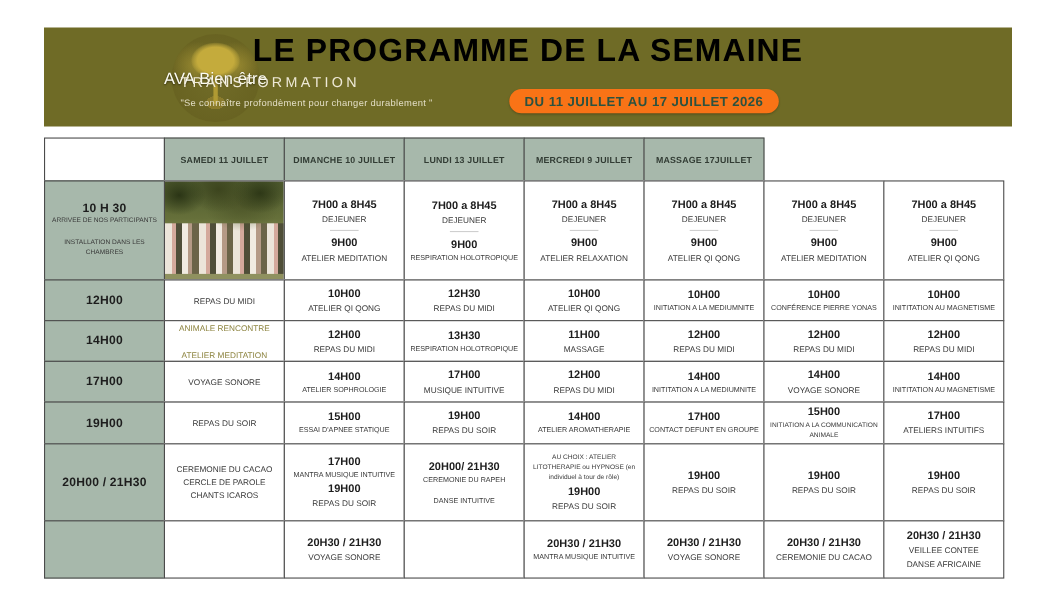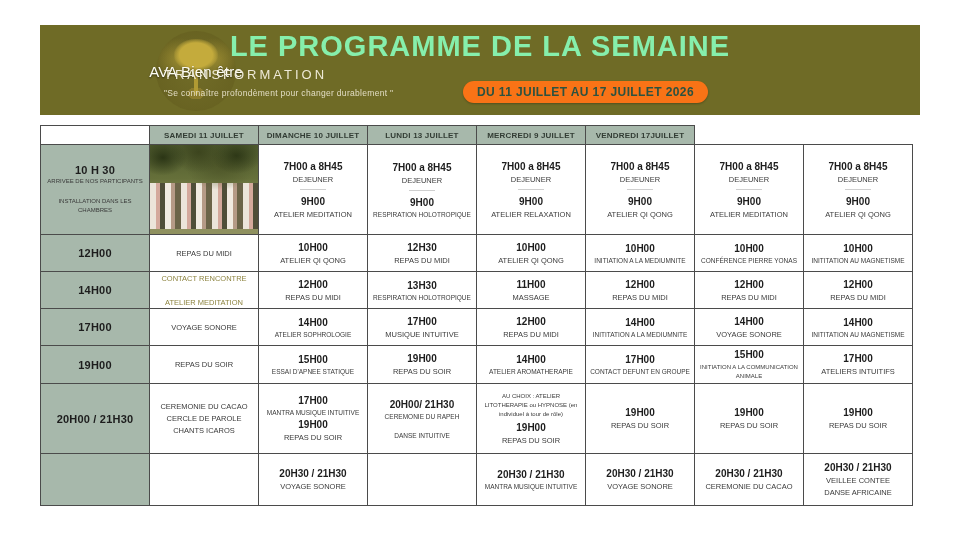--- a/index.html
+++ b/index.html
@@ -6,21 +6,21 @@
   body{
     width:960px;height:540px;position:relative;background:#ffffff;
     font-family:"Liberation Sans","DejaVu Sans",sans-serif;overflow:hidden;
   }
   .page{position:absolute;left:40px;top:25px;width:880px;}
 
   
   .banner{position:relative;height:90px;background:var(--olive);}
   .banner-title{
     position:absolute;top:5px;left:0;right:0;text-align:center;
-    color:#86efac;font-size:29px;font-weight:700;letter-spacing:1px;white-space:nowrap;
+    color:#000000;font-size:29px;font-weight:700;letter-spacing:1px;white-space:nowrap;
   }
   .banner-sub{position:absolute;top:42px;left:124px;width:400px;text-align:left;}
   .subtitle{color:#eee9d6;font-size:13px;letter-spacing:3px;font-weight:400;}
   .quote{margin-top:6px;color:#e2ddc4;font-size:8.5px;letter-spacing:.3px;}
   .date-badge{
     position:absolute;right:212px;bottom:12px;background:#f97316;border-radius:14px;
     padding:4px 14px;color:var(--badge-text);font-size:12px;font-weight:700;
     letter-spacing:.4px;white-space:nowrap;box-shadow:0 1px 2px rgba(0,0,0,.25);
   }
   
@@ -93,27 +93,27 @@
     </div>
     <div class="banner-title">LE PROGRAMME DE LA SEMAINE</div>
     <div class="banner-sub">
       <div class="subtitle">TRANSFORMATION</div>
       <div class="quote">"Se connaître profondèment pour changer durablement "</div>
     </div>
     <div class="date-badge">DU 11 JUILLET AU 17 JUILLET 2026</div>
   </div>
 
   <div class="table-wrap">
-      <div class="trow" style="height: 20px;">
+      <div class="trow" style="height: 40px;">
         <div class="cell corner"></div>
         <div class="cell dayhead">SAMEDI 11 JUILLET</div>
         <div class="cell dayhead">DIMANCHE 10 JUILLET</div>
         <div class="cell dayhead">LUNDI 13 JUILLET</div>
         <div class="cell dayhead">MERCREDI 9 JUILLET</div>
-        <div class="cell dayhead">VENDREDI 17JUILLET</div>
+        <div class="cell dayhead">MASSAGE 17JUILLET</div>
       </div>
       <div class="trow" style="height: 90px;">
         <div class="cell timecell">
           <span class="ln-timelg">10 H 30</span>
           <span class="ln-tiny">ARRIVEE DE NOS PARTICIPANTS</span>
           <div class="ln-gap"></div>
           <span class="ln-tiny">INSTALLATION DANS LES CHAMBRES</span>
         </div>
         <div class="cell daycell photo"></div>
         <div class="cell daycell">
@@ -189,21 +189,21 @@
         <div class="cell daycell">
           <span class="ln-time">10H00</span>
           <span class="ln-small">INITITATION AU MAGNETISME</span>
         </div>
       </div>
       <div class="trow" style="height: 37px;">
         <div class="cell timecell">
           <span class="ln-timelg">14H00</span>
         </div>
         <div class="cell daycell">
-          <span class="ln-olive">CONTACT RENCONTRE</span>
+          <span class="ln-olive">ANIMALE RENCONTRE</span>
           <div class="ln-gap"></div>
           <span class="ln-olive">ATELIER MEDITATION</span>
         </div>
         <div class="cell daycell">
           <span class="ln-time">12H00</span>
           <span class="ln-plain">REPAS DU MIDI</span>
         </div>
         <div class="cell daycell">
           <span class="ln-time">13H30</span>
           <span class="ln-small">RESPIRATION HOLOTROPIQUE</span>

